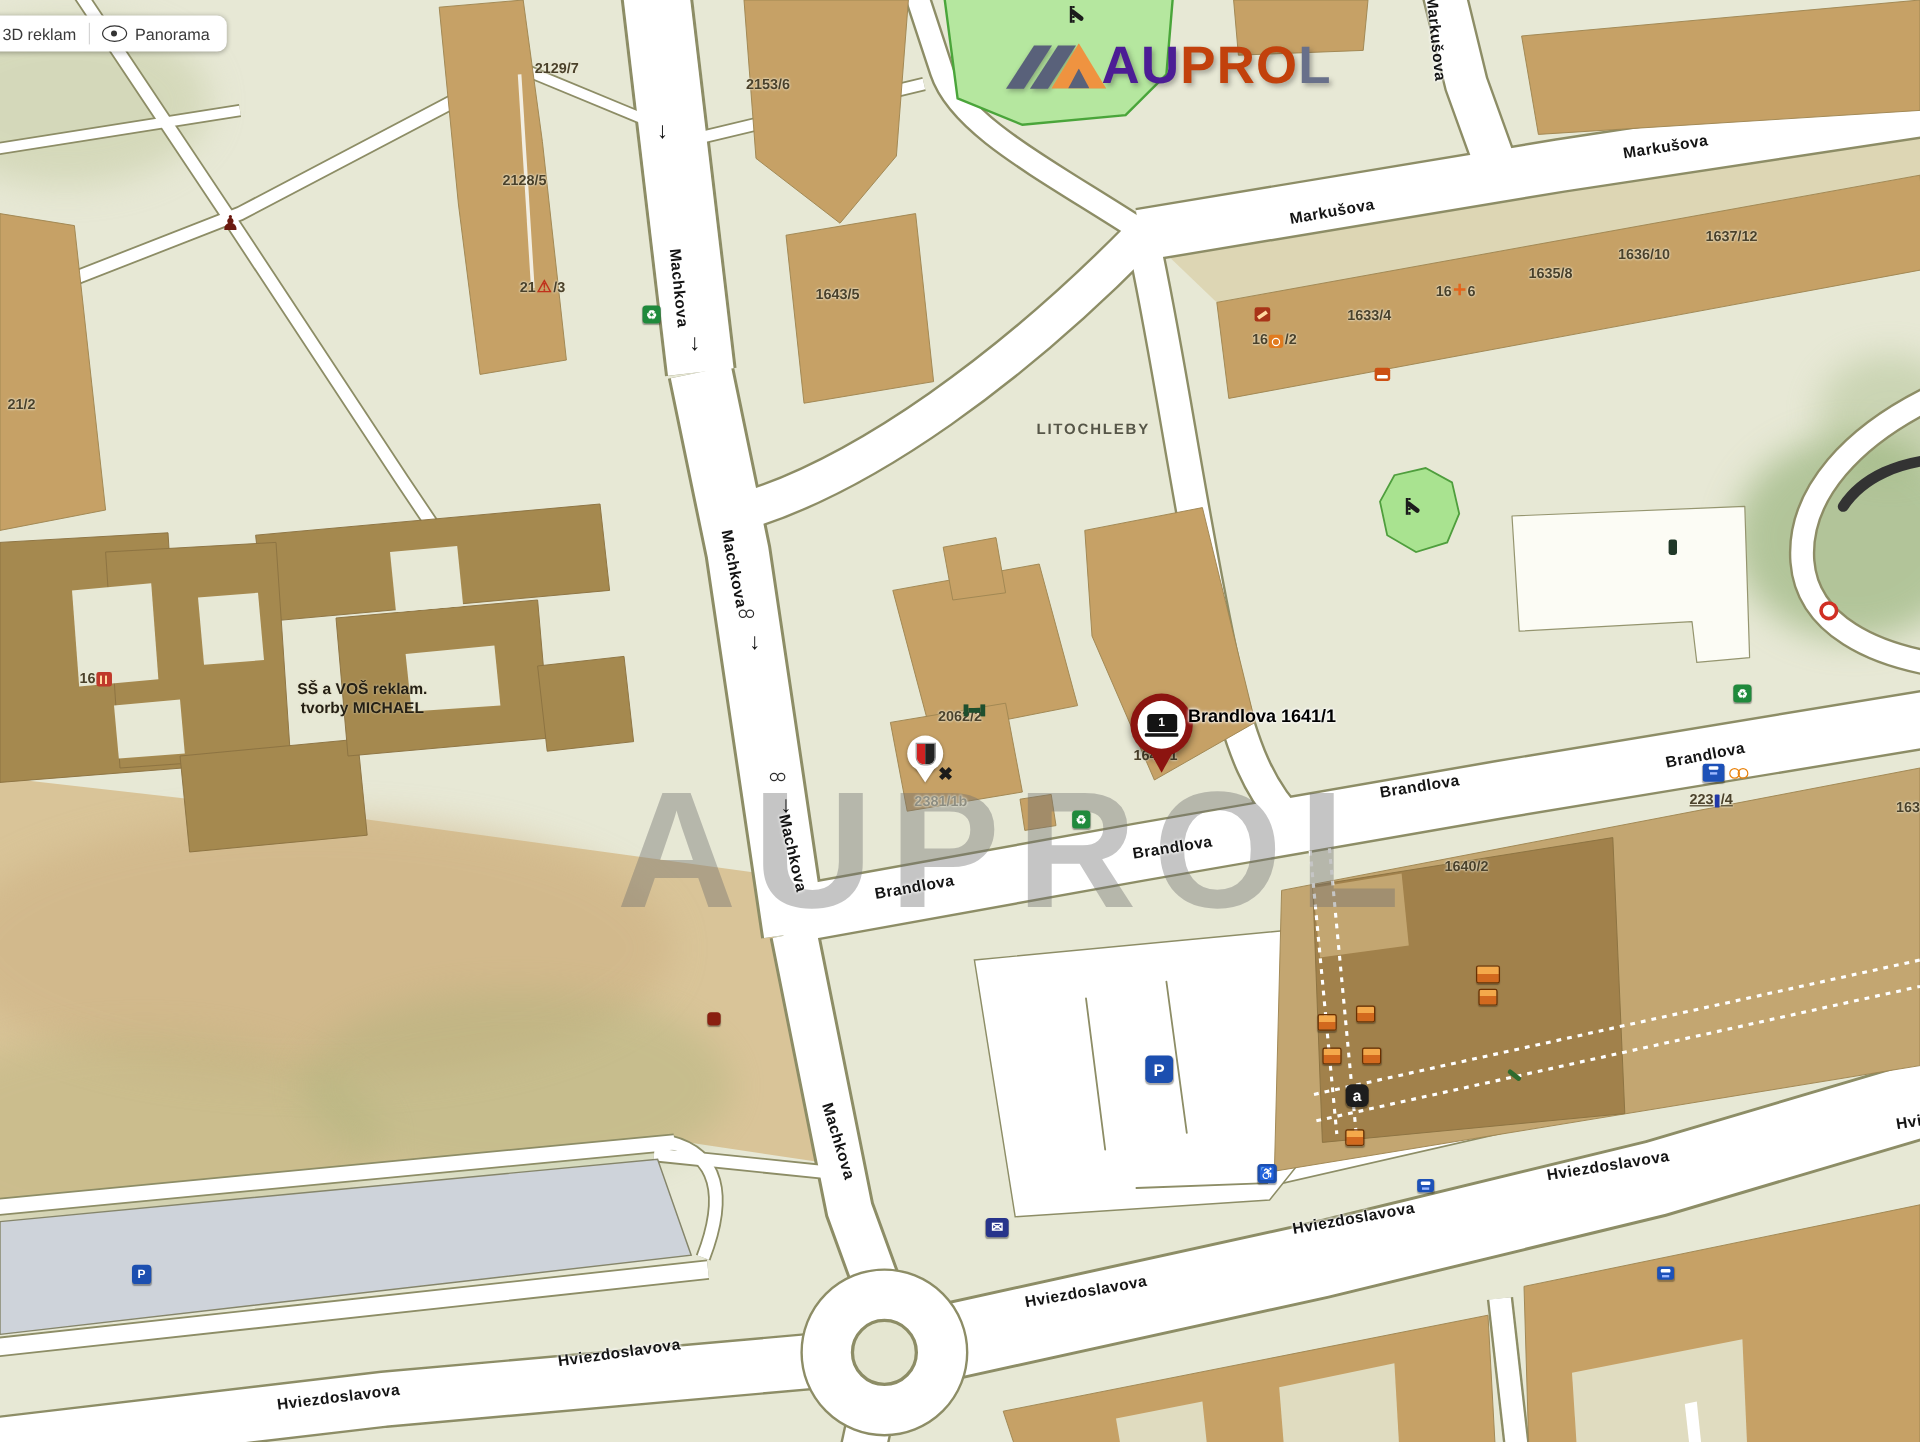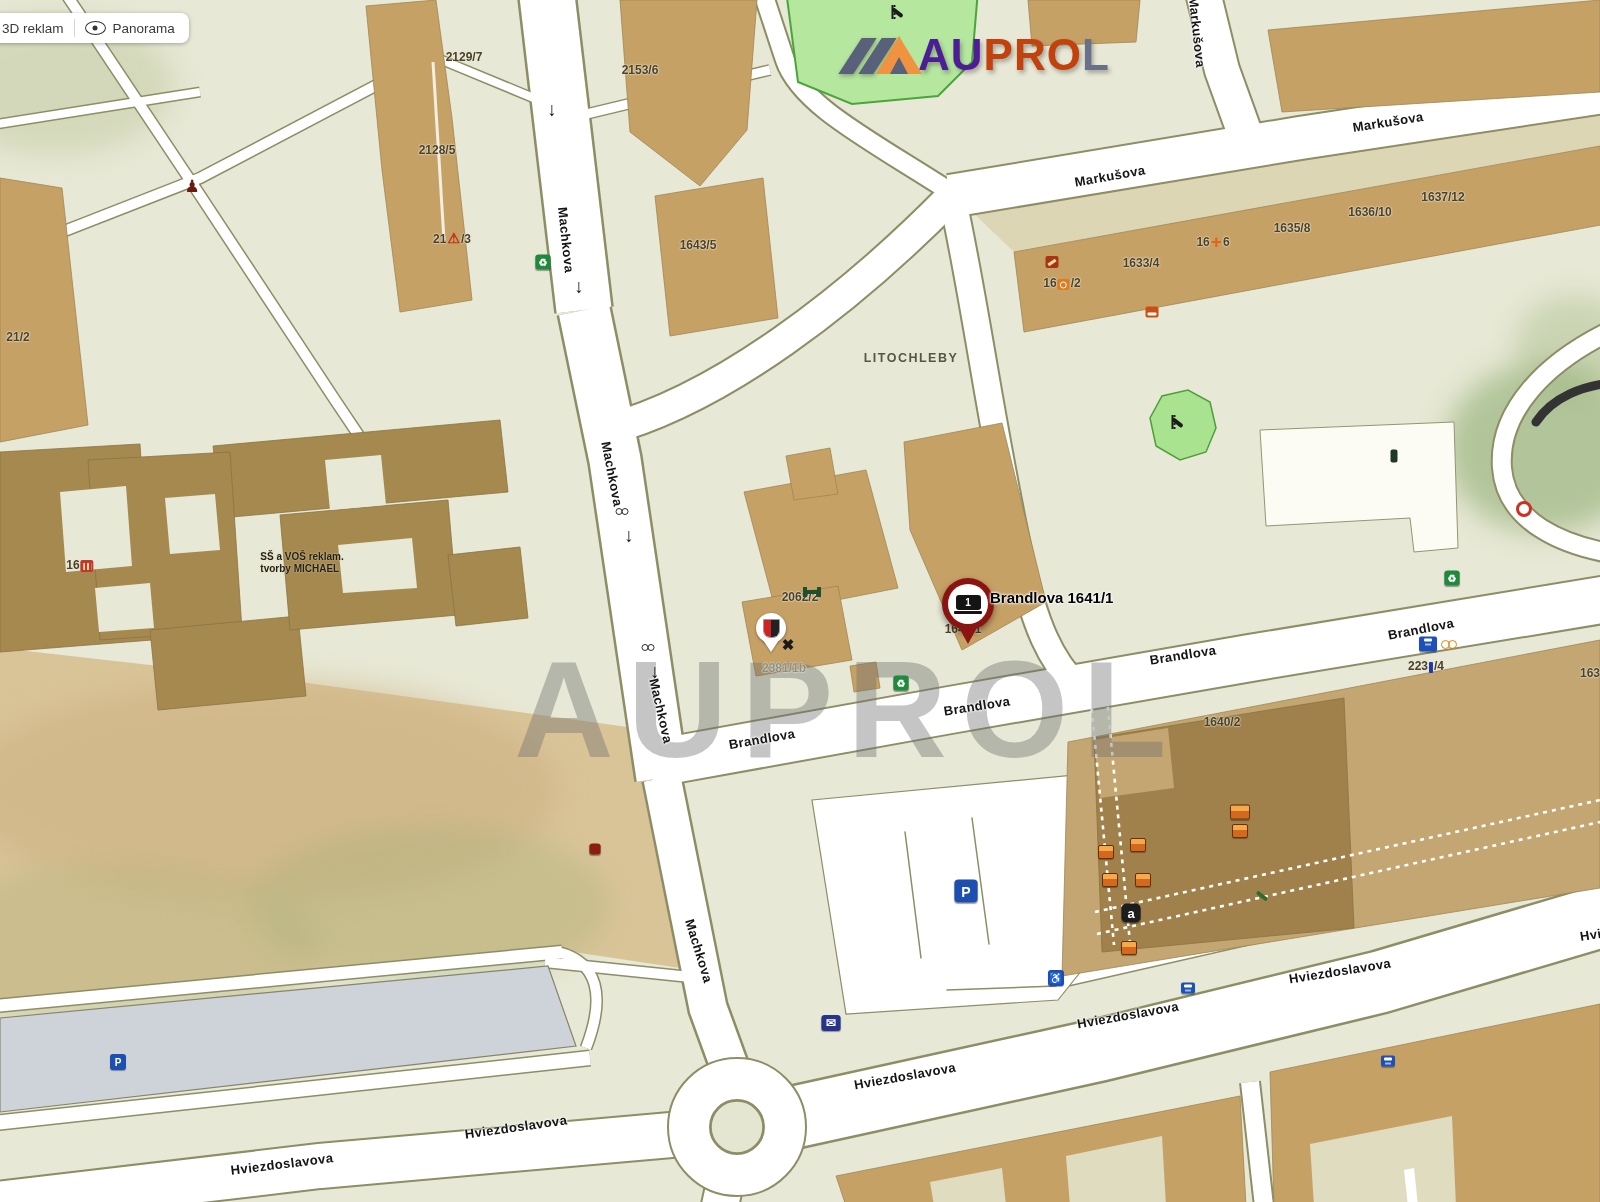--- a/index.html
+++ b/index.html
@@ -8,22 +8,22 @@
   .stage svg{position:absolute;left:0;top:0;}
   
   .lbl{position:absolute;white-space:nowrap;transform-origin:center;}
   .street{font-size:13px;font-weight:bold;color:#141414;letter-spacing:.4px;
           text-shadow:0 0 3px #fff,0 0 3px #fff,0 0 2px #fff;}
   .bnum{font-size:12px;font-weight:bold;color:#4a412a;
         text-shadow:0 0 2px rgba(240,237,218,.95),0 0 2px rgba(240,237,218,.95);}
   .bnum.gray{color:#8e8e82;}
   .district{font-size:12.5px;font-weight:bold;color:#565648;letter-spacing:1.5px;
         text-shadow:0 0 2px rgba(240,237,218,.9);}
-  .poi-label{font-size:10px;font-weight:bold;color:#241f14;text-align:left;line-height:1.2;
-        text-shadow:0 0 2px rgba(226,219,190,.9);}
+  .poi-label{font-size:13px;font-weight:bold;color:#241f14;text-align:center;line-height:1.2;
+        text-shadow:0 0 2px rgba(226,219,190,.9);margin-top:19px;}
   .comp{display:flex;align-items:flex-end;gap:1px;}
   
   .watermark{position:absolute;left:514px;top:640px;font-size:138px;font-weight:bold;
      color:#6f6f6f;opacity:.40;letter-spacing:14px;line-height:1;}
   
   .toolbar{position:absolute;left:-12px;top:13px;height:30px;background:#fff;border-radius:8px;
      display:flex;align-items:center;gap:10px;padding:0 14px;box-shadow:0 1px 4px rgba(0,0,0,.3);
      font-size:13.5px;color:#3a3a3a;z-index:40;}
   .tb-item{display:flex;align-items:center;gap:7px;cursor:pointer;}
   .tb-sep{width:1px;height:18px;background:#d5d5d5;}
@@ -300,21 +300,21 @@
       <span class="glyph" style="font-size:14px;color:#c0311c;">⚠</span>
       <span>/3</span>
 </div>
 <div class="lbl bnum" style="left:18px;top:337px;transform:translate(-50%,-50%);">21/2</div>
 <div class="lbl bnum" style="left:640px;top:70px;transform:translate(-50%,-50%);">2153/6</div>
 <div class="lbl bnum" style="left:698px;top:245px;transform:translate(-50%,-50%);">1643/5</div>
 <div class="lbl bnum" style="left:963px;top:629px;transform:translate(-50%,-50%);">1641/1</div>
 <div class="lbl bnum" style="left:800px;top:597px;transform:translate(-50%,-50%);">2062/2</div>
 <div class="lbl bnum gray" style="left:784px;top:668px;transform:translate(-50%,-50%);">2381/1b</div>
 <div class="lbl bnum" style="left:1222px;top:722px;transform:translate(-50%,-50%);">1640/2</div>
-<div class="lbl bnum comp" style="left:1426px;top:666px;transform:translate(-50%,-50%);">
+<div class="lbl bnum comp" style="left:1426px;top:666px;transform:translate(-50%,-50%);text-decoration:underline;">
   <span>223</span>
       <span class="pole"></span>
       <span>/4</span>
 </div>
 <div class="lbl bnum" style="left:1580px;top:673px;transform:translate(0,-50%);">163</div>
 <div class="lbl bnum" style="left:1141px;top:263px;transform:translate(-50%,-50%);">1633/4</div>
 <div class="lbl bnum comp" style="left:1213px;top:242px;transform:translate(-50%,-50%);">
   <span>16</span>
       <span class="glyph" style="font-size:19px;color:#e4641c;line-height:.8;">+</span>
       <span>6</span>

